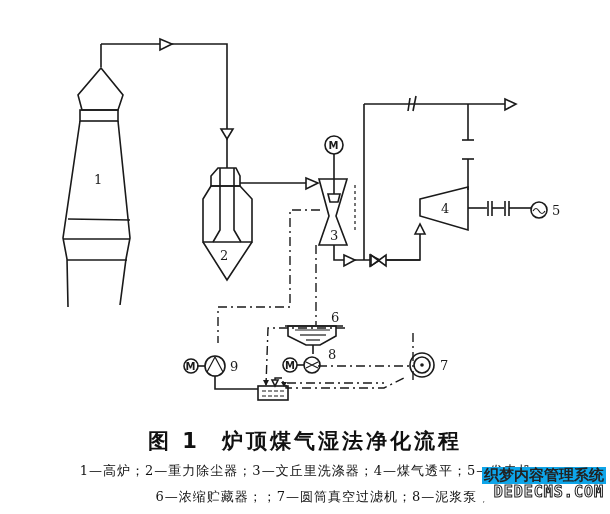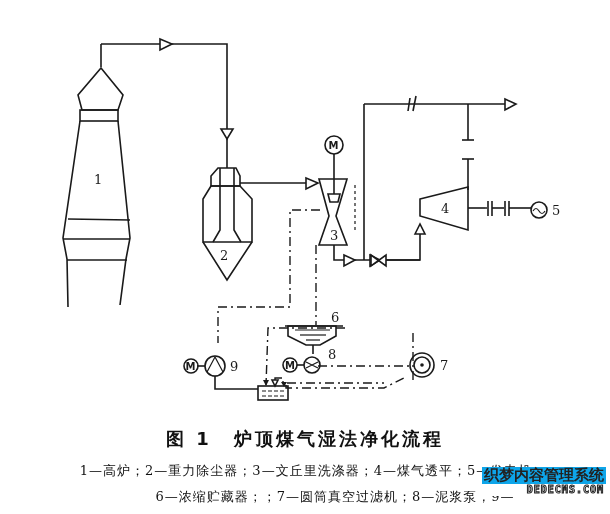--- a/index.html
+++ b/index.html
@@ -4,28 +4,28 @@
 <style>
   html, body { margin: 0; padding: 0; background: #ffffff; }
   body { width: 610px; height: 514px; position: relative; overflow: hidden; font-family: "DejaVu Serif", serif; color: #111; }
   #diagram { position: absolute; left: 0; top: 0; width: 610px; height: 425px; }
   .ln { stroke: #1a1a1a; stroke-width: 1.6; fill: none; }
   .thin { stroke: #1a1a1a; stroke-width: 1.2; fill: none; }
   .dash { stroke: #1a1a1a; stroke-width: 1.4; fill: none; stroke-dasharray: 9 4 2 4; }
   .fillw { fill: #ffffff; }
   .lbl { font-family: "DejaVu Serif", serif; font-size: 13px; fill: #1a1a1a; }
   .mlbl { font-family: "DejaVu Sans", sans-serif; font-size: 10px; font-weight: bold; fill: #1a1a1a; }
-  .caption-title { position: absolute; left: 0; width: 610px; top: 427px; text-align: center; font-family: "DejaVu Sans", sans-serif; font-weight: bold; font-size: 18px; letter-spacing: 3px; }
+  .caption-title { position: absolute; left: 0; width: 610px; top: 427px; text-align: center; font-family: "DejaVu Sans", sans-serif; font-weight: bold; font-size: 21px; letter-spacing: 3px; }
   .caption-title .fig-no { margin-right: 22px; }
   .legend-line { position: absolute; left: 0; width: 610px; text-align: center; font-family: "DejaVu Serif", serif; font-size: 13px; letter-spacing: 1px; white-space: nowrap; }
   .legend-line.l1 { top: 462px; left: 8px; }
   .legend-line.l2 { top: 488px; left: 30px; }
   .watermark { position: absolute; right: 4px; top: 467px; text-align: right; line-height: 1; }
   .watermark .wm1 { font-family: "DejaVu Sans", sans-serif; font-size: 15px; font-weight: bold; color: #222; background: #0ea5e9; padding: 1px 2px; display: block; }
-  .watermark .wm2 { font-family: "DejaVu Sans Mono", monospace; font-size: 10px; font-weight: bold; color: #fff; -webkit-text-stroke: 1px #222; background: #fff; padding: 1px 2px; display: block; letter-spacing: 1px; }
+  .watermark .wm2 { font-family: "DejaVu Sans Mono", monospace; font-size: 15px; font-weight: bold; color: #fff; -webkit-text-stroke: 1px #222; background: #fff; padding: 1px 2px; display: block; letter-spacing: 1px; }
 </style>
 </head>
 <body>
 
 <svg id="diagram" viewBox="0 0 610 425" xmlns="http://www.w3.org/2000/svg">
 
   <g>
     <polyline class="ln" points="101,44 101,67"></polyline>
     <polygon class="ln" points="101,68 123,95 118,110 82,110 78,95"></polygon>
     <rect class="ln" x="80" y="110" width="38" height="11"></rect>

